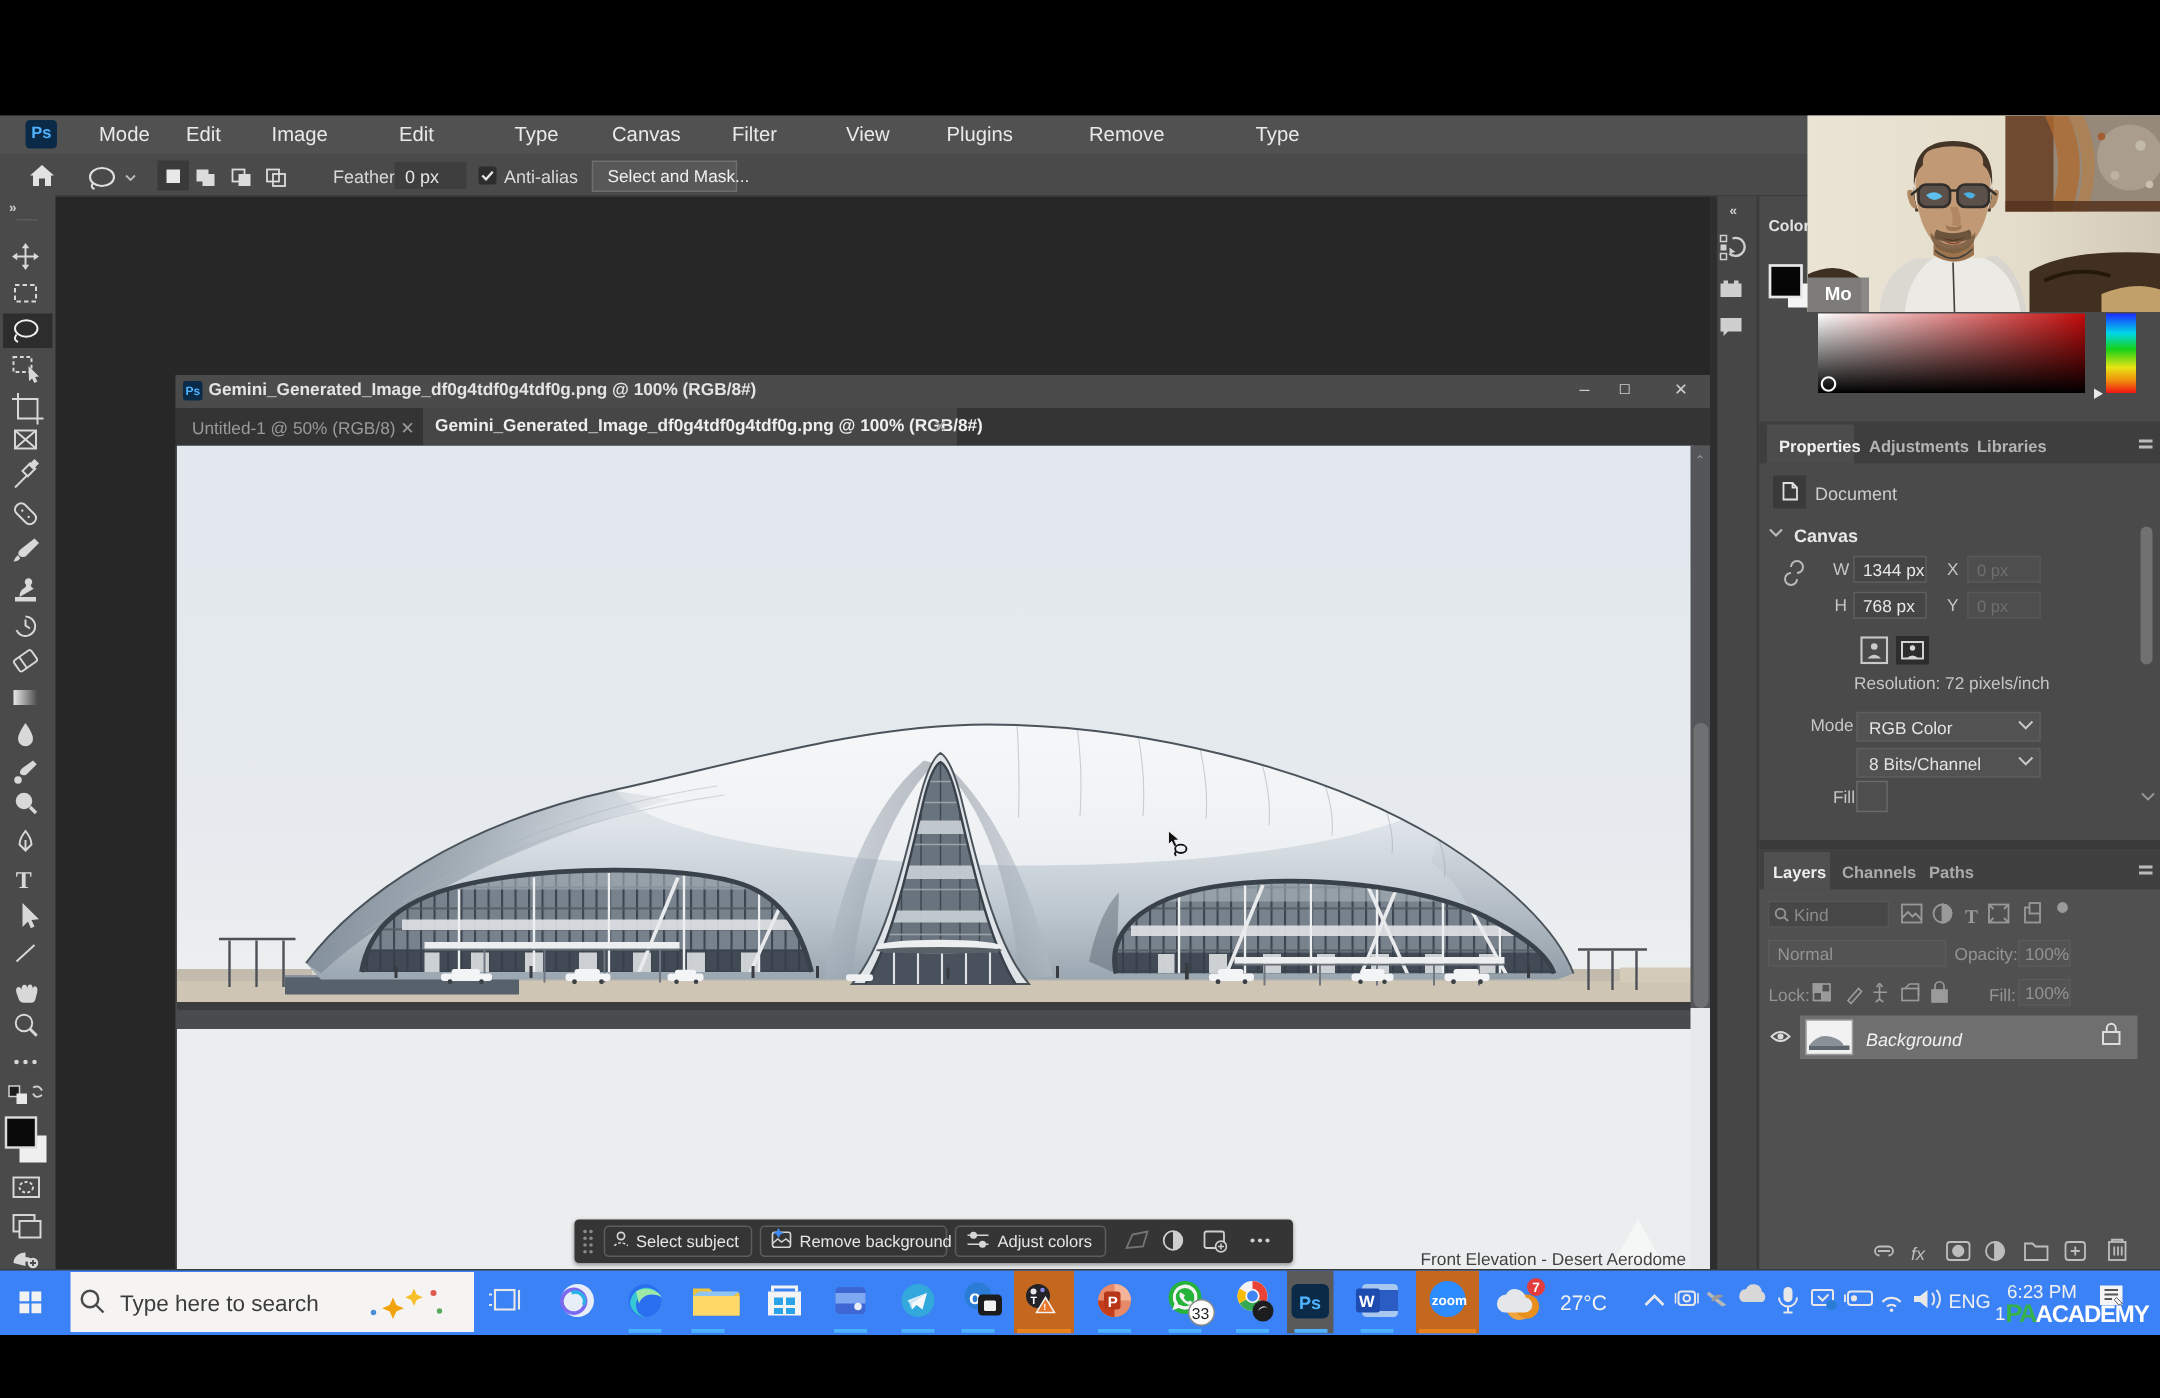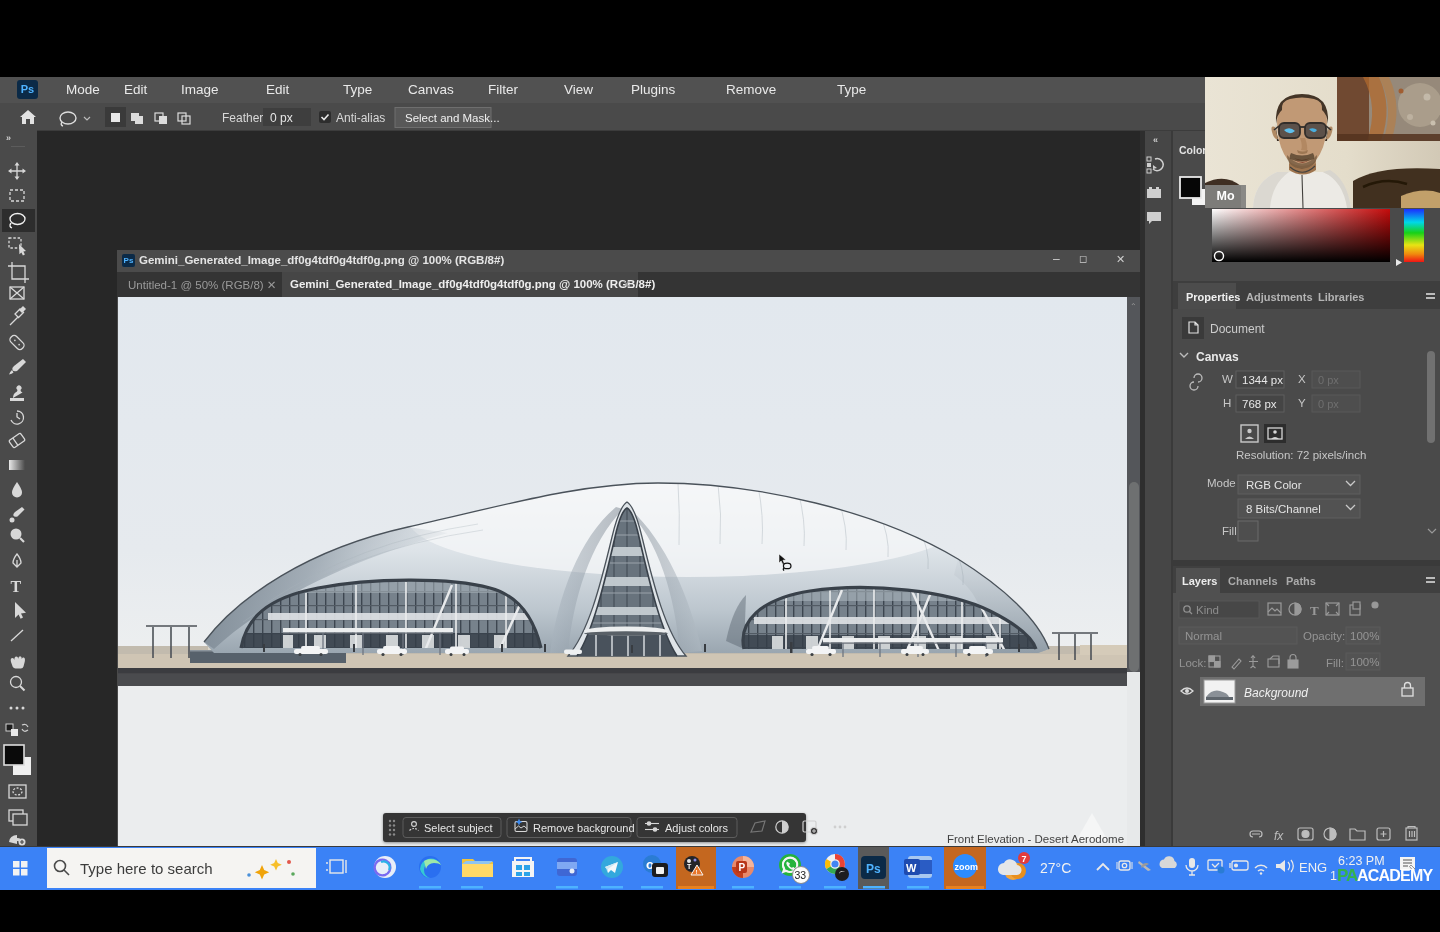--- a/index.html
+++ b/index.html
@@ -634,21 +634,21 @@
    <circle cx="190" cy="697" r="6"></circle>
         <path d="M190 691 a6 6 0 0 1 0 12 Z" fill="#c9c9c9"></path>
    <path d="M210 692 h5 l2 2 h8 v9 h-15 Z"></path>
    <rect x="237" y="691" width="13" height="12" rx="2"></rect>
         <path d="M243.5 694 v6 M240.5 697 h6"></path>
    <rect x="266" y="691" width="11" height="12"></rect>
         <path d="M268 691 v-1.5 h7 v1.5 M269.5 694 v6 M272 694 v6 M274.5 694 v6"></path>
   </g>
  </svg>
 </div>
-<div id="ctxbar" class="abs" style="left:383px;top:813px;width:423px;height:29px;background:#353535;border-radius:3px;box-shadow:0 1px 3px rgba(0,0,0,.4);">
+<div id="ctxbar" class="abs" style="left:383px;top:813px;width:479px;height:29px;background:#353535;border-radius:3px;box-shadow:0 1px 3px rgba(0,0,0,.4);">
  <svg width="479" height="29">
   <g fill="#8a8a8a">
    <circle cx="7" cy="8" r="1.2"></circle>
         <circle cx="11" cy="8" r="1.2"></circle>
    <circle cx="7" cy="12.5" r="1.2"></circle>
         <circle cx="11" cy="12.5" r="1.2"></circle>
    <circle cx="7" cy="17" r="1.2"></circle>
         <circle cx="11" cy="17" r="1.2"></circle>
    <circle cx="7" cy="21.5" r="1.2"></circle>
         <circle cx="11" cy="21.5" r="1.2"></circle>

